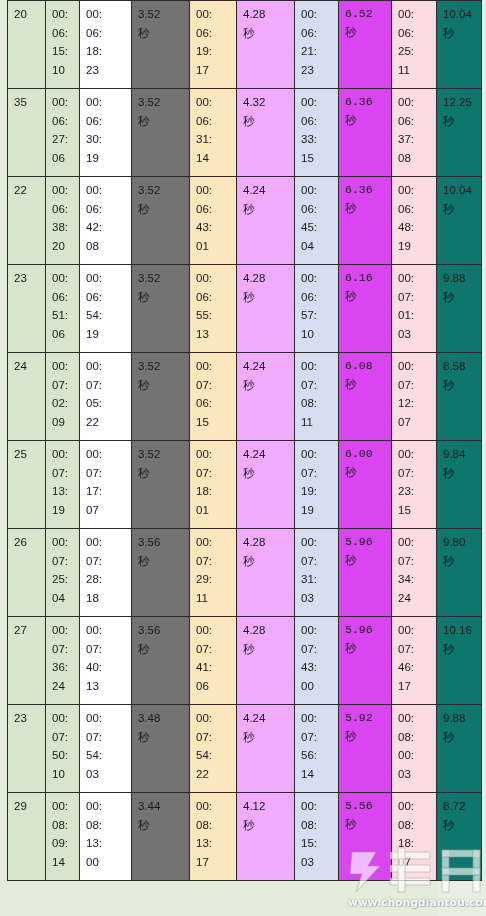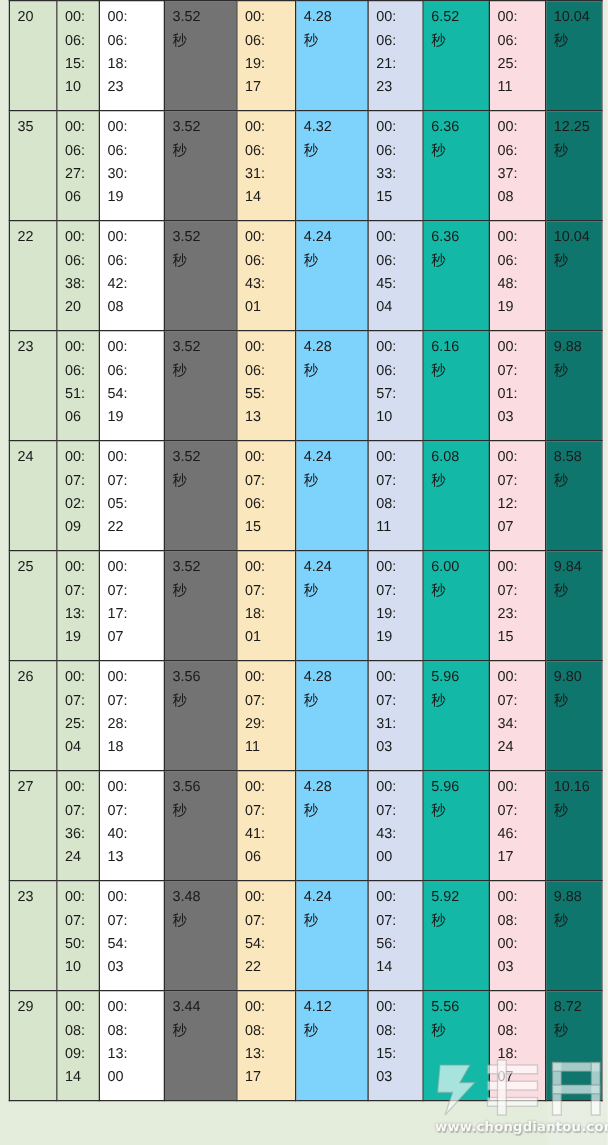--- a/index.html
+++ b/index.html
@@ -49,23 +49,23 @@
   col.c-btime  { width: 44px; }
   col.c-bval   { width: 53px; }
   col.c-ptime  { width: 45px; }
   col.c-pval   { width: 45px; }
 
   td.idx   { background: #d7e5cd; }
   td.gtime { background: #d7e5cd; }
   td.wtime { background: #ffffff; }
   td.wval  { background: #737373; }
   td.ytime { background: #fbe7bd; }
-  td.yval  { background: #7dd3fc; margin-left: 36px; }
+  td.yval  { background: #f0abfc; margin-left: 36px; }
   td.btime { background: #d5def0; }
-  td.bval  { background: #14b8a6; }
+  td.bval  { background: #d946ef; font-family: Liberation Mono, monospace; }
   td.ptime { background: #fbdde1; }
   td.pval  { background: #0f766e; }
 
   .cell-lines { display: block; }
   .cell-lines span { display: block; }
 
   
   #watermark {
     position: absolute;
     left: 346px;

